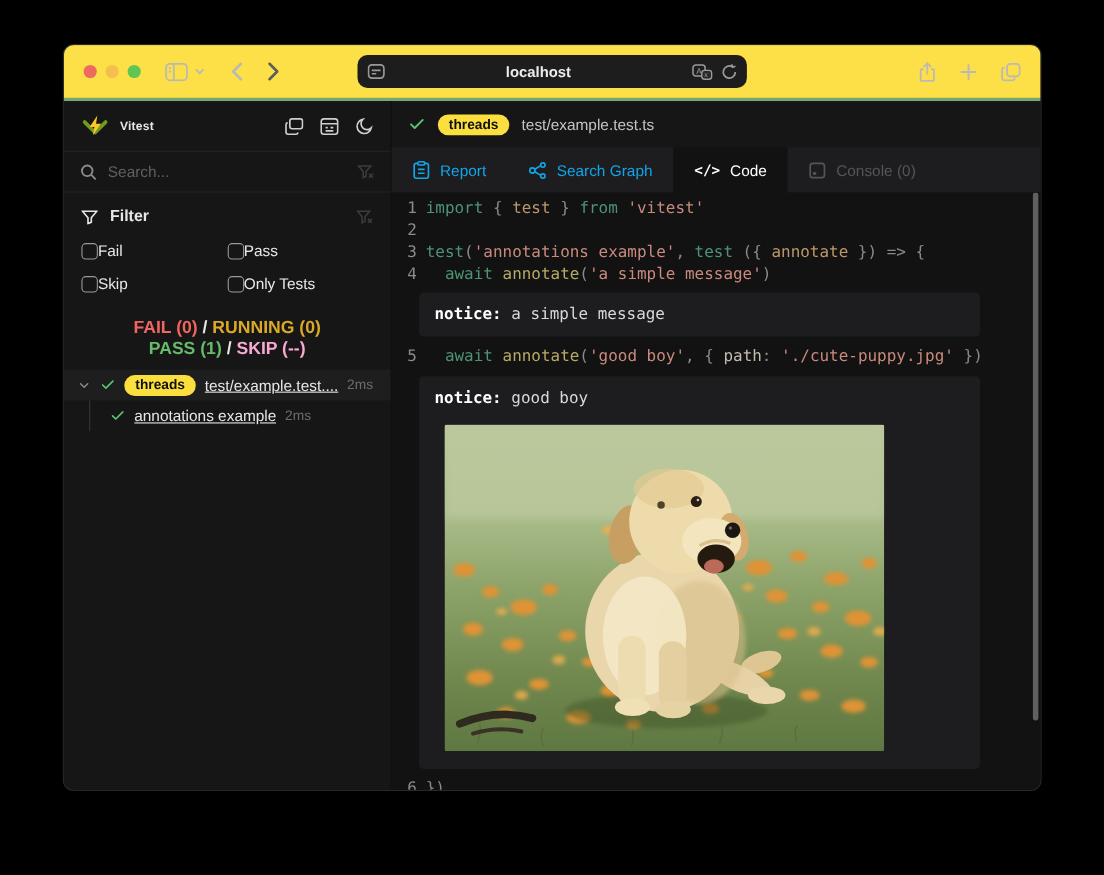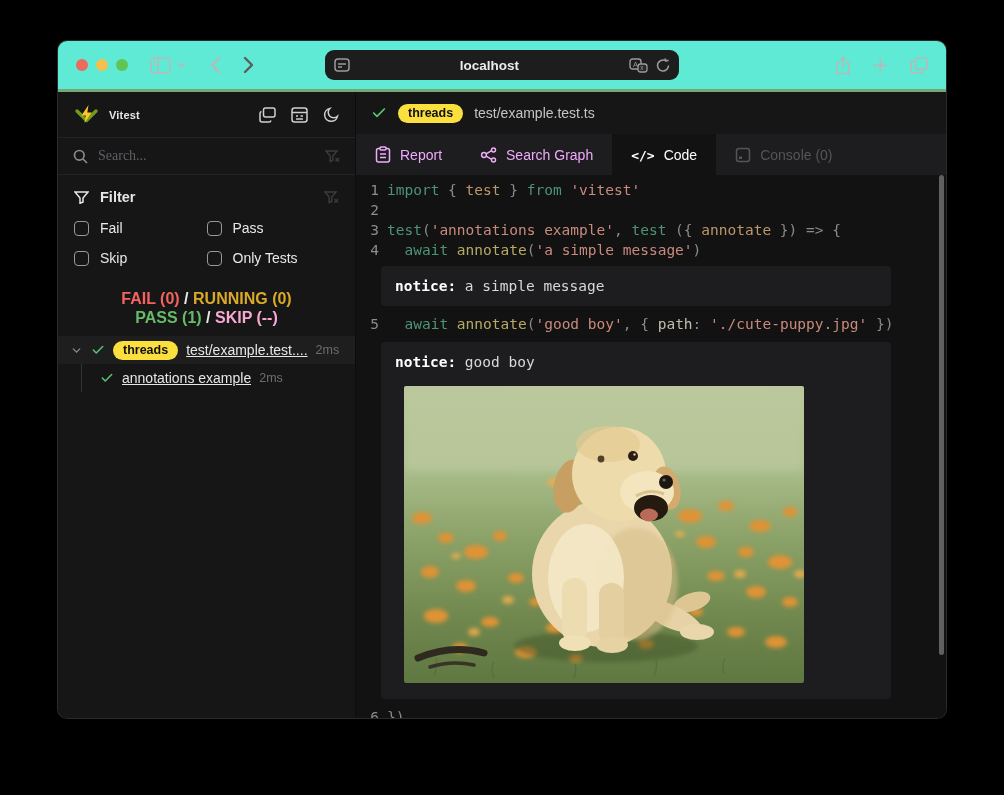--- a/index.html
+++ b/index.html
@@ -4,21 +4,21 @@
 <style>
   * { margin:0; padding:0; box-sizing:border-box; }
   html,body { width:1004px; height:795px; background:#000; overflow:hidden;
               font-family:"Liberation Sans", sans-serif; }
   .window { position:absolute; left:57px; top:40px; width:890px; height:679px;
             background:#161616; border-radius:10px; overflow:hidden;
             border:1px solid rgba(255,255,255,.09);
             box-shadow:0 22px 60px rgba(0,0,0,.65); }
 
   
-  .titlebar { position:relative; height:48px; background:#5eead4;
+  .titlebar { position:relative; height:48px; background:#fde047;
               display:flex; align-items:center; padding:0 18px; }
   .traffic { display:flex; gap:8px; }
   .light { width:12px; height:12px; border-radius:50%; }
   .tb-ico { color:#b9b9b9; display:flex; align-items:center; justify-content:center; }
   .tb-ico.dim { color:#5d5d5d; }
   .sb-toggle { margin-left:22px; display:flex; align-items:center; gap:6px; }
   .nav { display:flex; gap:22px; margin-left:24px; }
   .urlbar { position:absolute; left:50%; top:9px; transform:translateX(-50%);
             width:354px; height:30px; background:#1d1d1d; border-radius:9px;
             display:flex; align-items:center; padding:0 9px; color:#9a9a9a; }
@@ -34,45 +34,45 @@
              color:#e6e6e6; }
   .main { flex:1; display:flex; flex-direction:column; background:#161616; min-width:0; }
 
   
   .side-header { height:45px; display:flex; align-items:center; gap:10px; padding:0 16px; }
   .side-title { font-size:11px; font-weight:600; letter-spacing:.2px; }
   .side-actions { margin-left:auto; display:flex; gap:15px; color:#cfcfcf; }
   .search-row { height:38px; border-top:1px solid #242424; border-bottom:1px solid #242424;
                 display:flex; align-items:center; gap:10px; padding:0 15px; color:#8b8b8b; }
   .search-row input { flex:1; background:transparent; border:none; outline:none;
-                      color:#fde047; font-size:14px; font-family:Liberation Serif, serif; }
+                      color:#fde047; font-size:14px; font-family:Liberation Sans, sans-serif; }
   .search-row input::placeholder { color:#5c6065; }
   .faint { color:#3c3c3c; }
   .filter { padding:14px 16px 2px; }
   .filter-title { display:flex; align-items:center; gap:11px; font-size:14.5px; font-weight:700; }
   .filter-title .faint { margin-left:auto; }
   .filter-grid { display:grid; grid-template-columns:1fr 1fr; row-gap:14px; margin-top:15px; }
-  .filter-item { display:flex; align-items:center; gap:11px; font-size:14px; color:#e8e8e8; }
+  .filter-item { display:flex; align-items:center; font-size:14px; color:#e8e8e8; }
   .checkbox { width:15px; height:15px; border:1.6px solid #999; border-radius:4px; flex:none; }
   .status { margin-top:21px; text-align:center; font-size:16px; font-weight:700; line-height:19px; }
   .tree { margin-top:9px; font-size:14px; }
   .tree-row { height:28px; display:flex; align-items:center; gap:8px; padding:0 10px 0 12px; }
   .tree-row.selected { background:#1e1e1e; }
   .tree-row .label { white-space:nowrap; overflow:hidden; text-overflow:ellipsis;text-decoration:underline; }
   .tree-row .time { color:#6d6d6d; font-size:12.5px; flex:none; }
   .guide { width:1px; height:28px; background:#353535; margin:0 10px 0 11px; flex:none; }
   .badge { background:var(--badge,#fbdf3f); color:#101010; font-size:12.5px; font-weight:700;
            padding:2.5px 10px; border-radius:20px; flex:none; }
 
   
   .file-header { height:42px; display:flex; align-items:center; gap:11px; padding:0 15px;
                  color:#c4c4c4; font-size:14px; }
   .tabbar { height:41px; background:#1d1d1f; display:flex; flex:none; }
   .tab { display:flex; align-items:center; gap:9px; padding:0 19px; font-size:14px;
-         color:#f0abfc; }
+         color:#0ea5e9; }
   .tab.active { background:#121212; color:#fff; }
   .tab.disabled { color:#555; }
   .code-glyph { font-family:"DejaVu Sans Mono", monospace; font-size:13px; font-weight:600; }
 
   
   .editor { position:relative; flex:1; background:#121212; overflow:hidden;
             font-family:"DejaVu Sans Mono", monospace; font-size:14.5px; line-height:20px;
             padding:5px 0 0 10px; color:#c2bdae; }
   .code-line { display:flex; white-space:pre; }
   .gutter { width:13px; flex:none; text-align:right; margin-right:8px; color:var(--lnum,#8c8c8c); }

